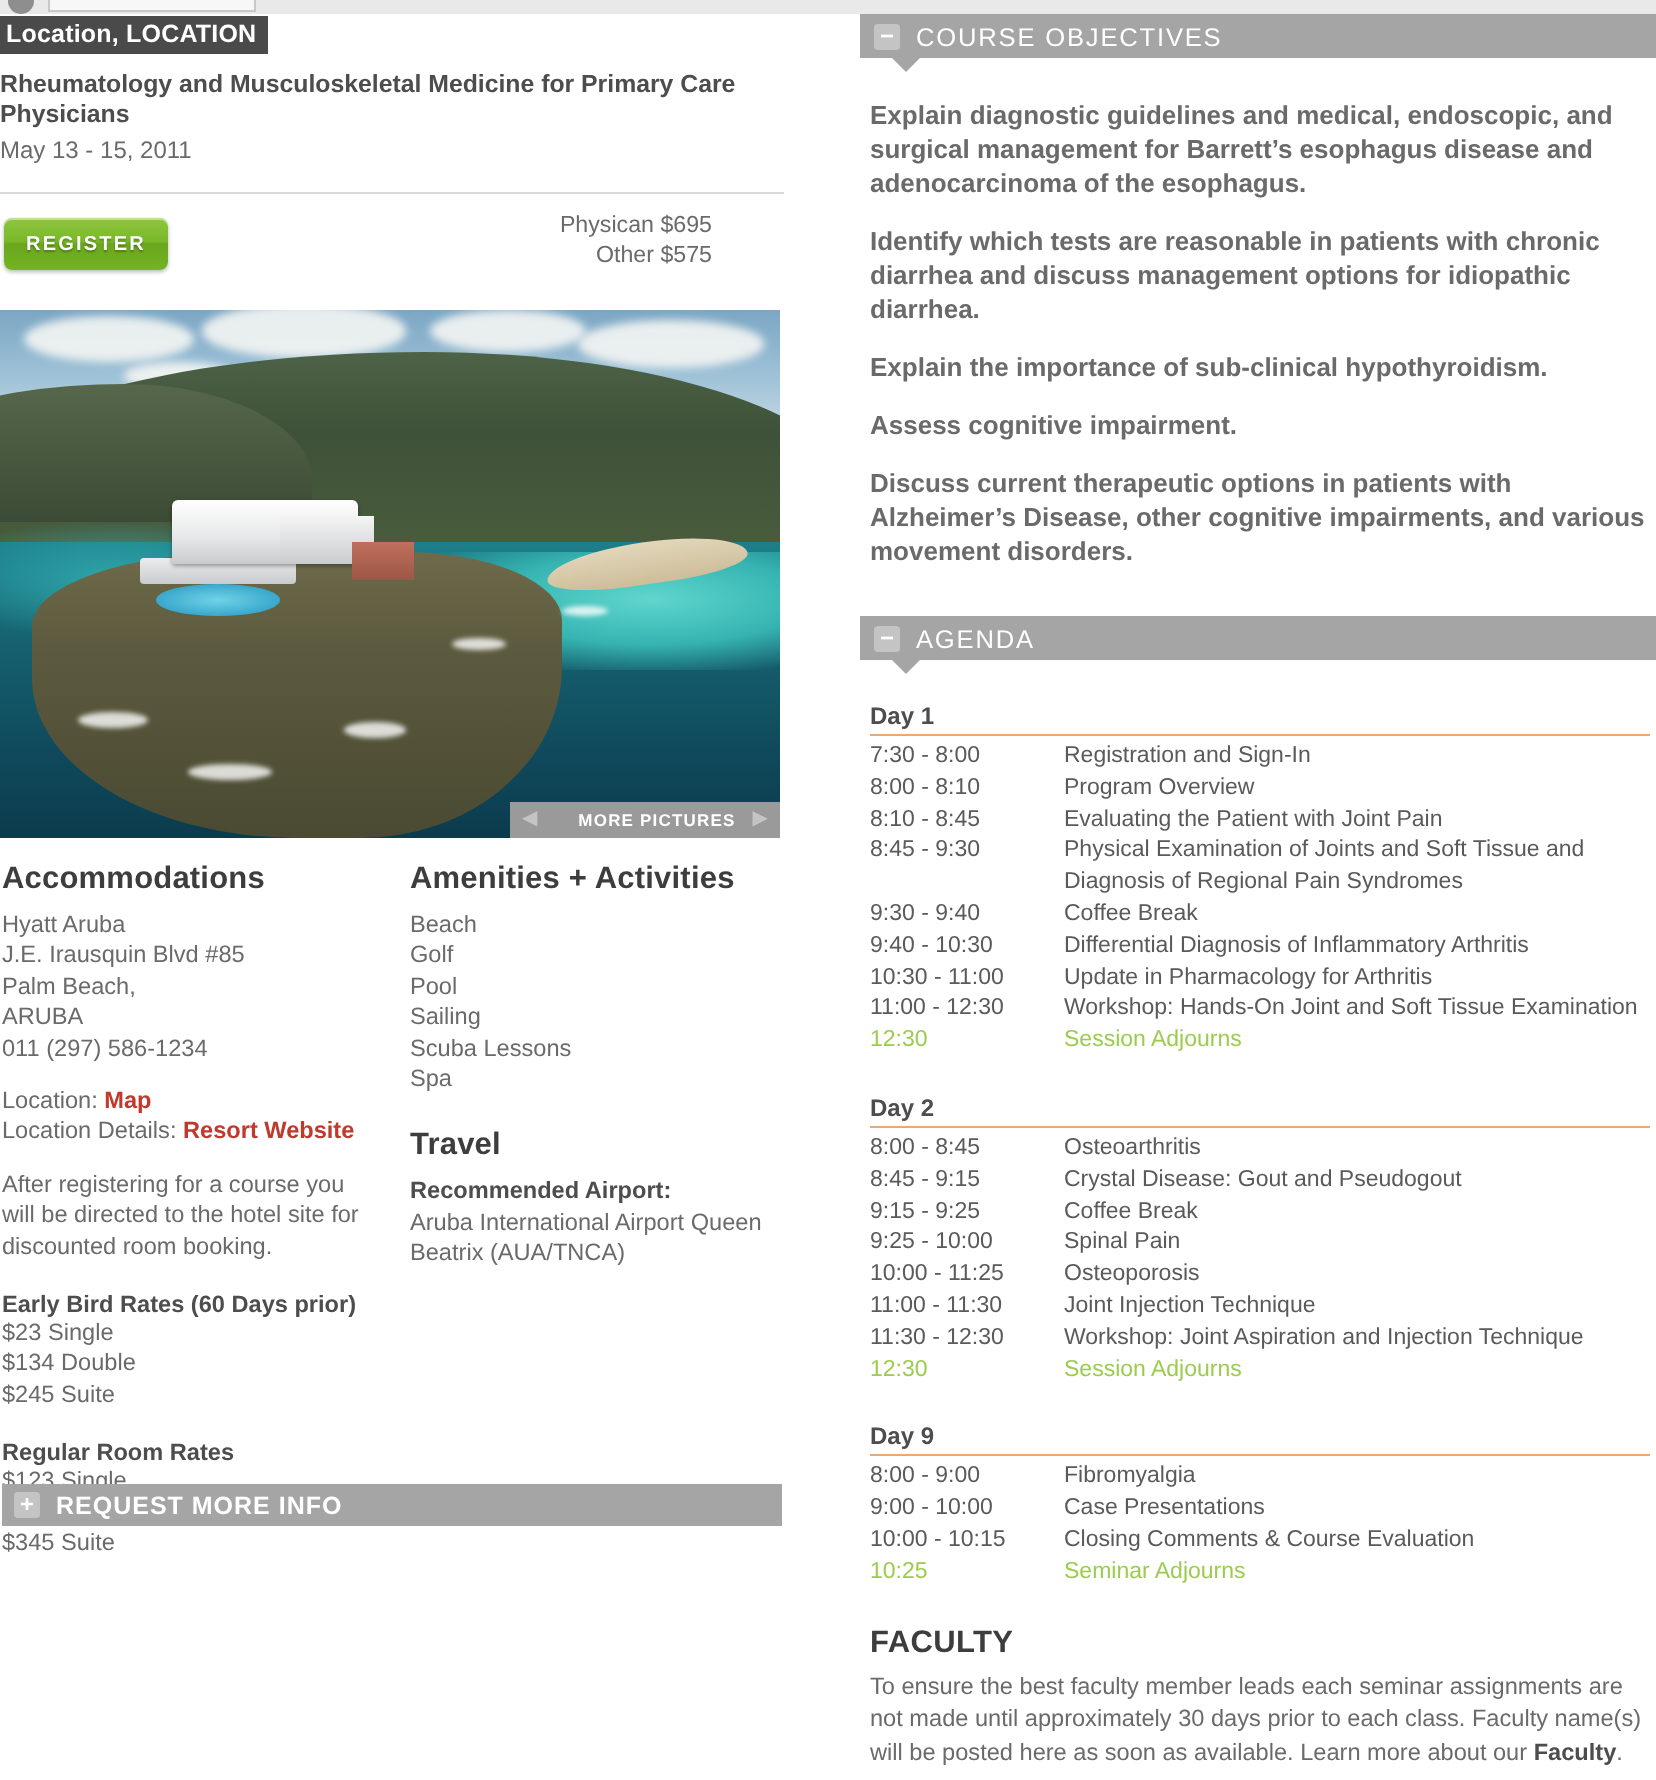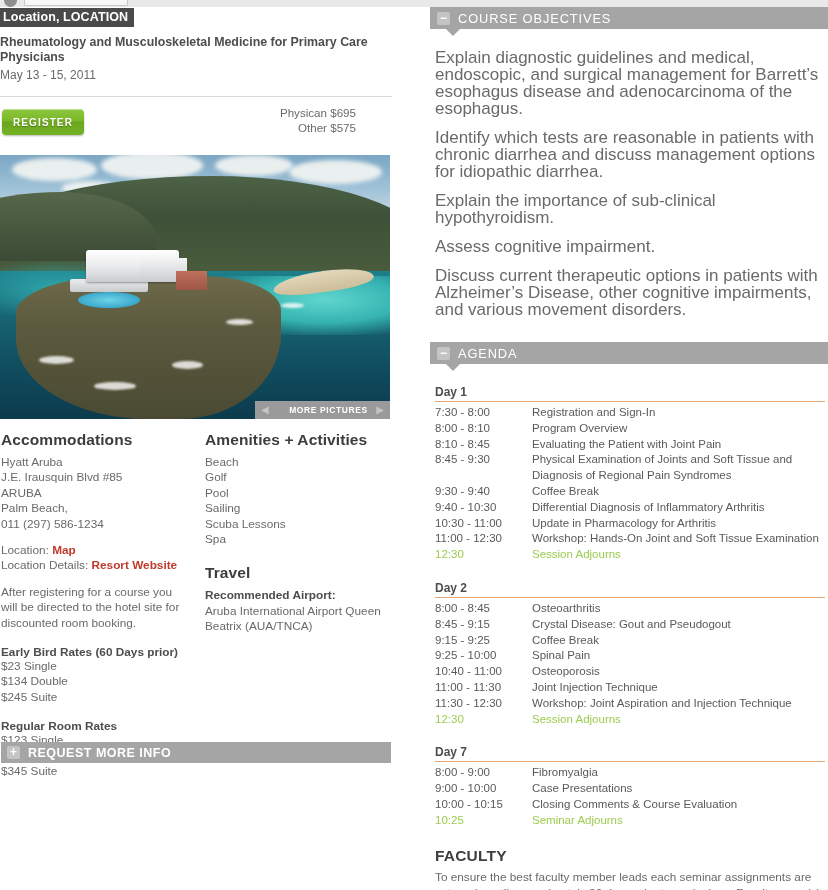--- a/index.html
+++ b/index.html
@@ -182,21 +182,21 @@
   .panel-head .ph-label {
     color: #ffffff; font-size: 12.8px; font-weight: normal; letter-spacing: .9px;
   }
   .panel-head .tri {
     position: absolute; left: 16px; bottom: -7px; width: 0; height: 0;
     border-left: 7px solid transparent; border-right: 7px solid transparent;
     border-top: 7px solid #a5a5a5;
   }
   .panel-body { padding: 16px 3px 0 5px; }
   .lead { font-size: 11.8px; font-weight: bold; color: #4d4d4d; margin-bottom: 12px; }
-  .obj { font-size: 17px; line-height: 17px; color: #6a6a6a; margin-bottom: 12px; }
+  .obj { font-size: 13px; line-height: 17px; color: #6a6a6a; margin-bottom: 12px; font-weight: bold; }
 
   
   .agenda { padding: 17px 3px 0 5px; }
   .day-title {
     font-size: 12px; font-weight: bold; color: #4d4d4d; margin-bottom: 2px;
   }
   .day-rule { border-top: 1.5px solid #e8a977; margin-bottom: 3px; }
   .ag-row { display: flex; font-size: 11.5px; line-height: 15.8px; color: #5a5a5a; }
   .ag-time { width: 97px; flex: 0 0 97px; }
   .ag-desc { flex: 1; }
@@ -270,22 +270,22 @@
       </div>
     </div>
 
     
     <div class="info-grid">
 
       <div class="info-col-a">
         <h3 class="blk">Accommodations</h3>
         <div class="line">Hyatt Aruba</div>
         <div class="line">J.E. Irausquin Blvd #85</div>
+        <div class="line">Palm Beach,</div>
         <div class="line">ARUBA</div>
-        <div class="line">Palm Beach,</div>
         <div class="line">011 (297) 586-1234</div>
         <div class="gap"></div>
         <div class="line">
           <span>Location:</span>
           <span class="lnk">Map</span>
         </div>
         <div class="line">
           <span>Location Details:</span>
           <span class="lnk">Resort Website</span>
         </div>
@@ -405,38 +405,38 @@
             </div>
             <div class="ag-row">
               <div class="ag-time">9:15 - 9:25</div>
               <div class="ag-desc">Coffee Break</div>
             </div>
             <div class="ag-row">
               <div class="ag-time">9:25 - 10:00</div>
               <div class="ag-desc">Spinal Pain</div>
             </div>
             <div class="ag-row">
-              <div class="ag-time">10:40 - 11:00</div>
+              <div class="ag-time">10:00 - 11:25</div>
               <div class="ag-desc">Osteoporosis</div>
             </div>
             <div class="ag-row">
               <div class="ag-time">11:00 - 11:30</div>
               <div class="ag-desc">Joint Injection Technique</div>
             </div>
             <div class="ag-row">
               <div class="ag-time">11:30 - 12:30</div>
               <div class="ag-desc">Workshop: Joint Aspiration and Injection Technique</div>
             </div>
             <div class="ag-row adjourn">
               <div class="ag-time">12:30</div>
               <div class="ag-desc">Session Adjourns</div>
             </div>
           </div>
           <div class="day-block">
-            <div class="day-title">Day 7</div>
+            <div class="day-title">Day 9</div>
             <div class="day-rule"></div>
             <div class="ag-row">
               <div class="ag-time">8:00 - 9:00</div>
               <div class="ag-desc">Fibromyalgia</div>
             </div>
             <div class="ag-row">
               <div class="ag-time">9:00 - 10:00</div>
               <div class="ag-desc">Case Presentations</div>
             </div>
             <div class="ag-row">

